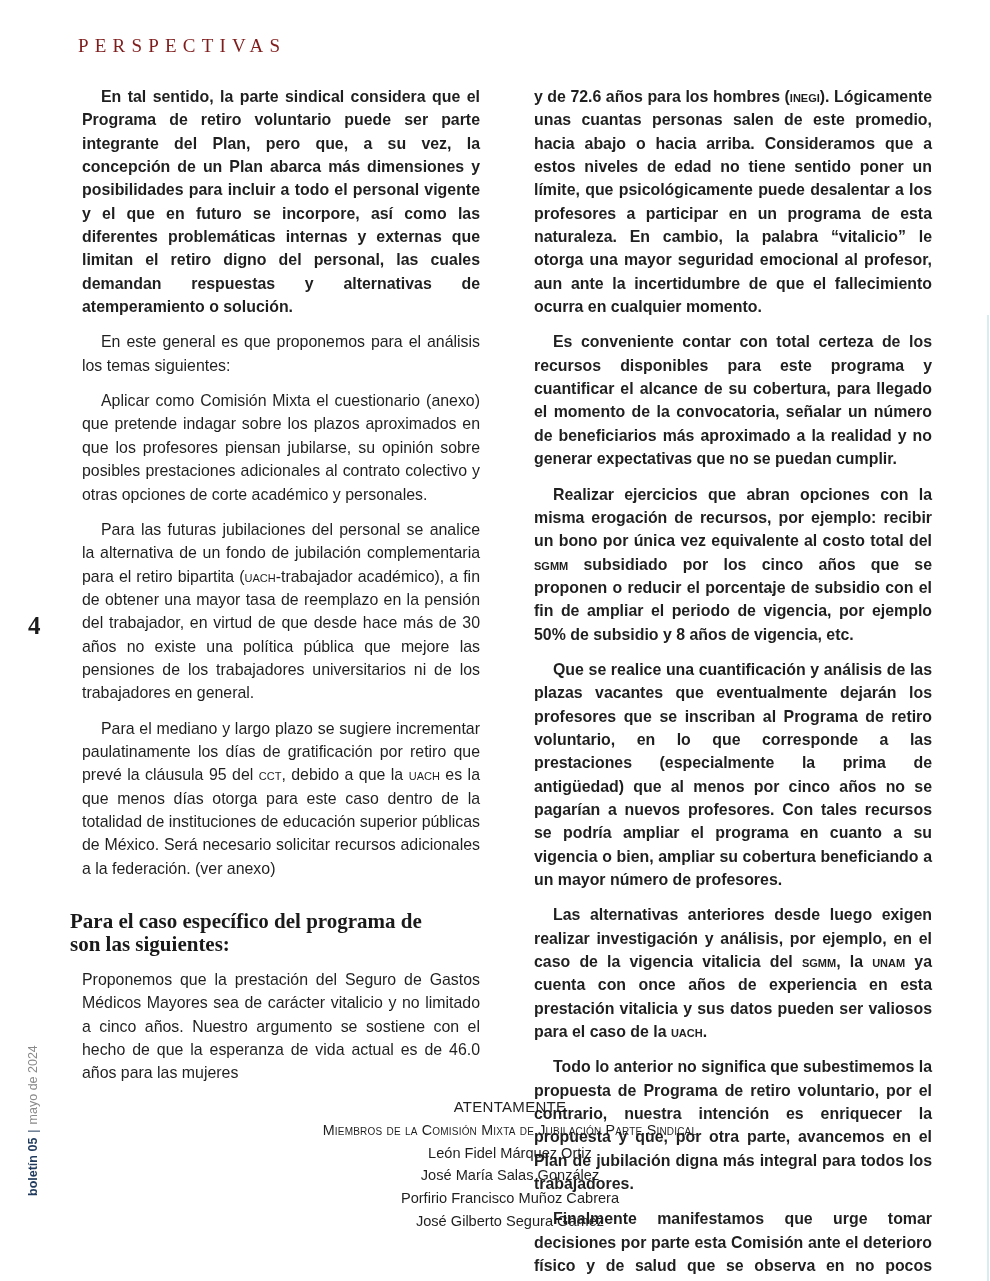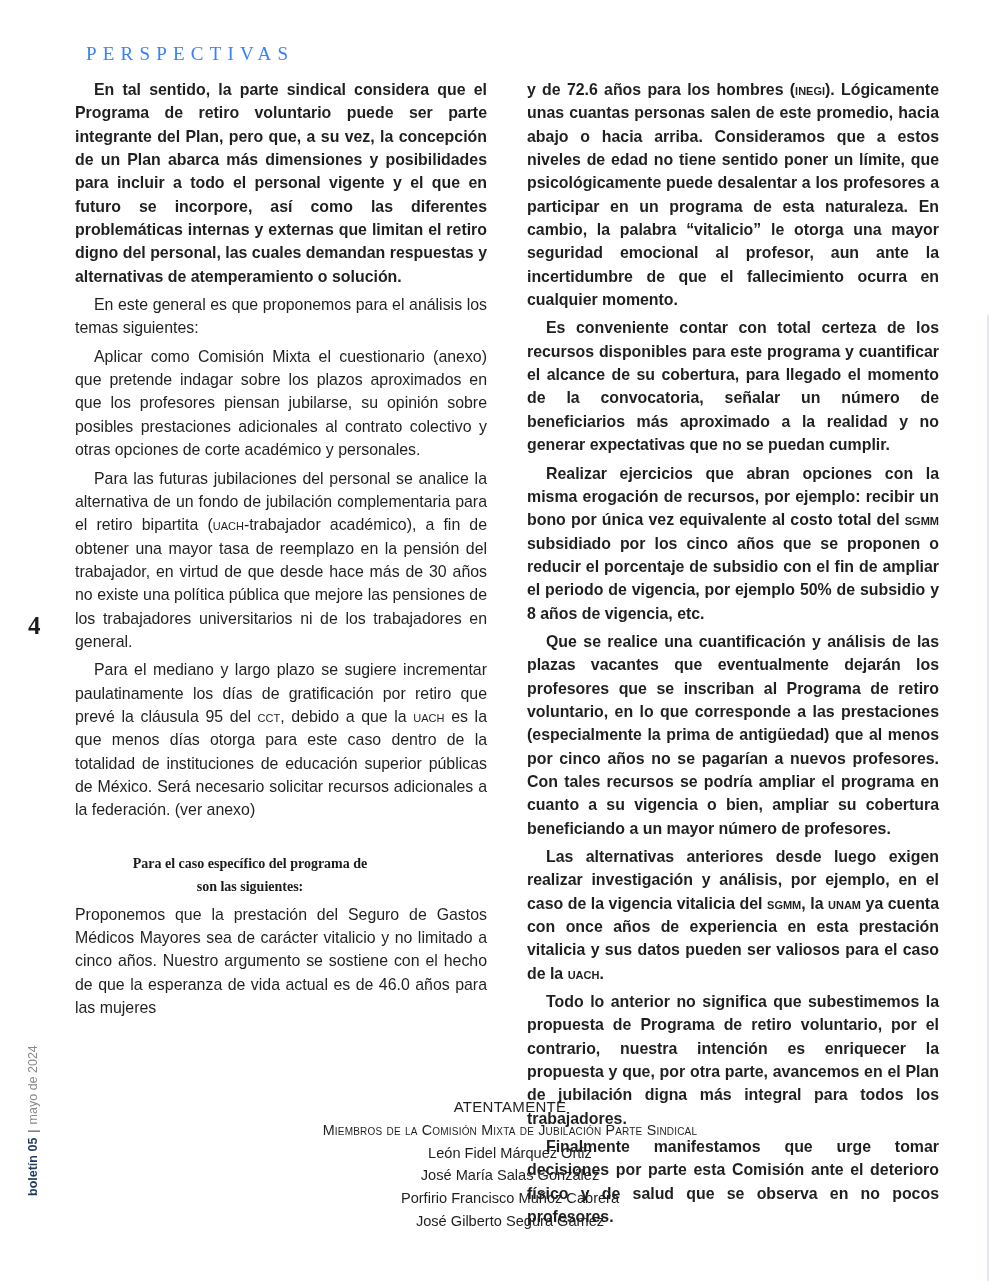--- a/index.html
+++ b/index.html
@@ -15,56 +15,56 @@
       color: #1f1f1f;
       font-family: "Liberation Sans", "DejaVu Sans", sans-serif;
     }
     .section-header {
       position: absolute;
       left: 70px;
       top: 27px;
       font-family: "Liberation Serif", "DejaVu Serif", serif;
       font-size: 19px;
       letter-spacing: 6.2px;
-      color: #3b82f6;
-      margin: 16px;
+      color: #7f1d1d;
+      margin: 8px;
       font-weight: normal;
     }
     .column {
       position: absolute;
       top: 73px;
       width: 422px;
       font-size: 15.9px;
       line-height: 23.35px;
       text-align: justify;
       hyphens: auto;
     }
     .col-left { left: 70px; }
     .col-right { left: 522px; width: 422px; font-weight: bold; }
     .column p {
-      margin: 5px;
+      margin: 12px;
       text-indent: 19px;
     }
     .column p.no-indent { text-indent: 0; }
     .column p.bold {
       font-weight: bold;
       font-size: 15.9px;
     }
     .sc {
       font-variant: small-caps;
       text-transform: lowercase;
       font-size: 0.98em;
     }
     .subheading {
       margin: 30px 0 0 0;
       font-family: "Liberation Serif", "DejaVu Serif", serif;
       font-weight: bold;
-      font-size: 14px;
+      font-size: 21px;
       line-height: 23px;
-      text-align: center;
+      text-align: left;
       color: #1a1a1a;
       width: 360px;
     }
     .subheading span { display: block; }
     .page-number {
       position: absolute;
       left: 28px;
       top: 612px;
       font-family: "Liberation Serif", "DejaVu Serif", serif;
       font-weight: bold;

